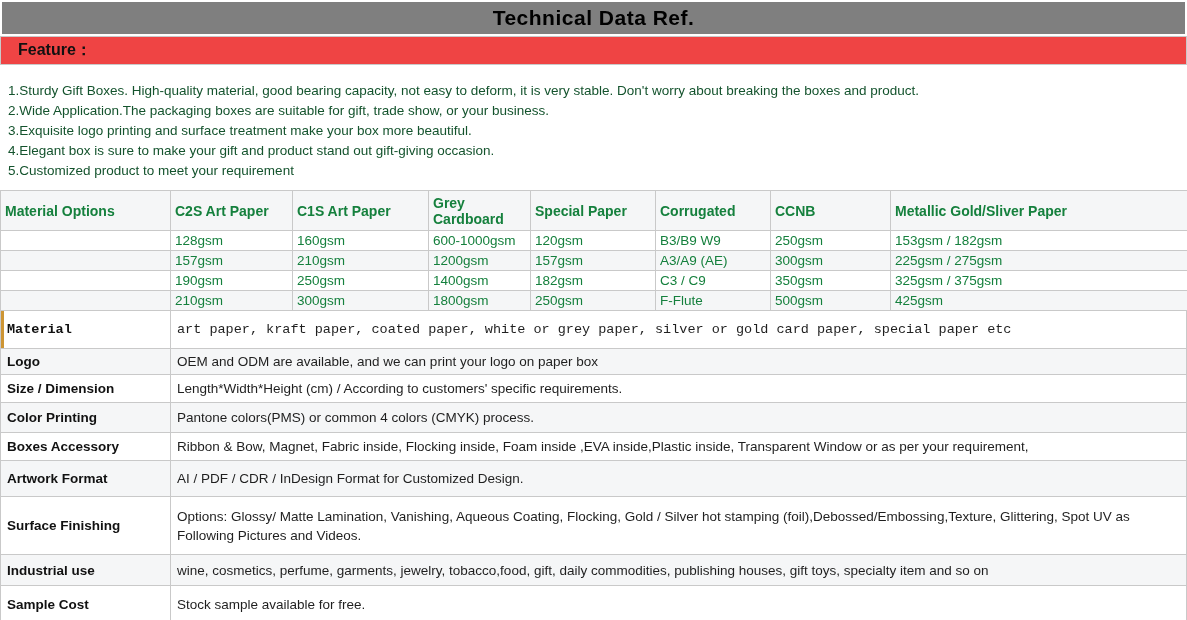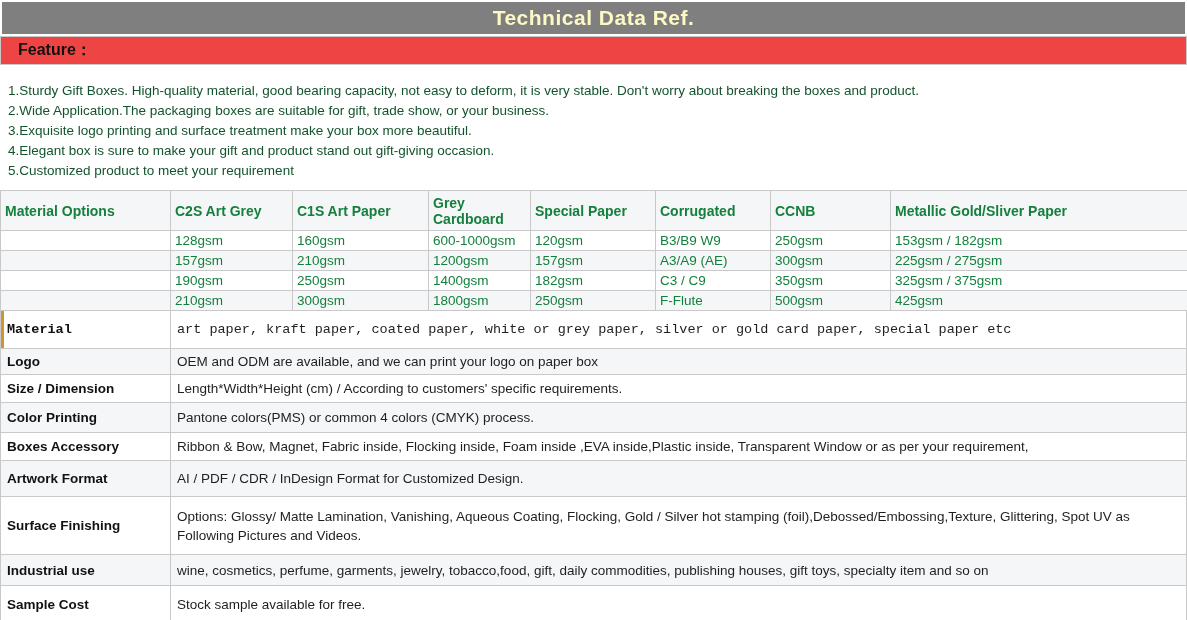--- a/index.html
+++ b/index.html
@@ -7,21 +7,21 @@
   .page {
     width:1187px; height:620px; overflow:hidden; position:relative;
     background:#fff; color:#1f1f1f;
     font-family:"Liberation Sans", sans-serif;
   }
   
   .banner {
     margin:2px 2px 0 2px; height:32px; background:#7f7f7f;
     display:flex; align-items:center; justify-content:center;
   }
-  .banner-title { color:#fef9c3; font-weight:bold; font-size:21px; letter-spacing:0.5px; }
+  .banner-title { color:#000000; font-weight:bold; font-size:21px; letter-spacing:0.5px; }
   
   .feature-box {
     margin-top:2px; border:1px solid #c9c9c9; height:29px;
     display:flex; align-items:center; padding-left:17px; background:#ef4444;
   }
   .feature-heading { font-weight:bold; font-size:16px; color:#111; }
   
   .feature-list { padding:16px 10px 0 8px; font-size:13.5px; line-height:20px; color:#14532d; }
   .feature-item { white-space:nowrap; }
   
@@ -86,21 +86,21 @@
         <col style="width:136px">
         <col style="width:102px">
       <col style="width:125px">
         <col style="width:115px">
         <col style="width:120px">
         <col style="width:297px">
     </colgroup>
     <thead>
       <tr>
         <th>Material Options</th>
-        <th>C2S Art Grey</th>
+        <th>C2S Art Paper</th>
         <th>C1S Art Paper</th>
         <th>Grey Cardboard</th>
         <th>Special Paper</th>
         <th>Corrugated</th>
         <th>CCNB</th>
         <th>Metallic Gold/Sliver Paper</th>
       </tr>
     </thead>
     <tbody>
       <tr>

